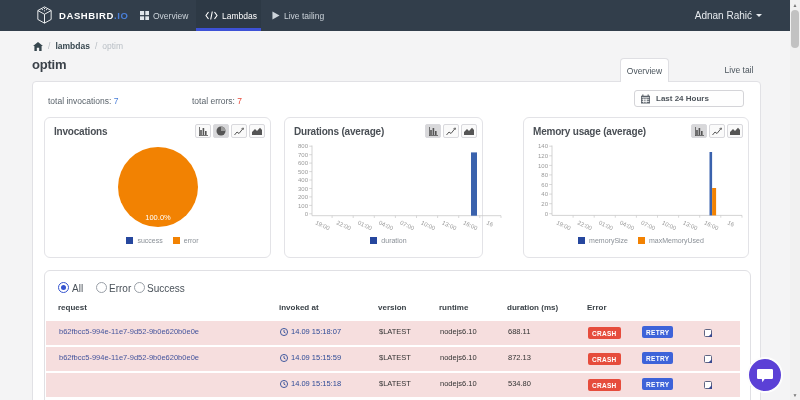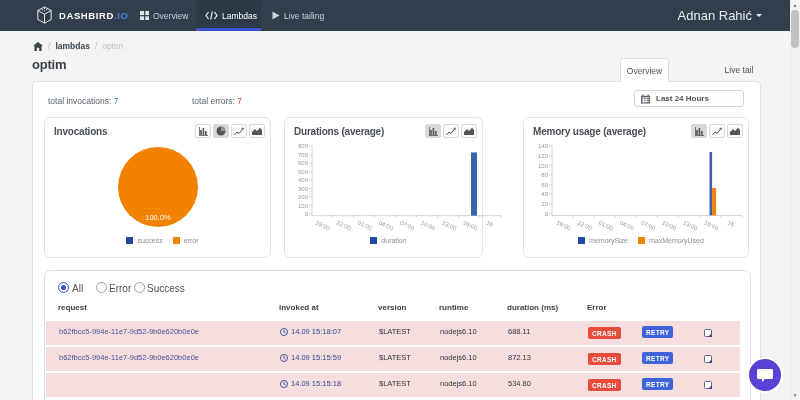--- a/index.html
+++ b/index.html
@@ -6,21 +6,21 @@
 html,body { width:800px; height:400px; overflow:hidden; background:#f4f4f5; font-family:"Liberation Sans",sans-serif; }
 .abs { position:absolute; }
 
 .topbar { position:absolute; left:0; top:0; width:790px; height:31px; background:#323e4b; }
 .logo { position:absolute; left:29px; top:6px; display:flex; align-items:center;padding-left:8px; }
 .logoname { font-size:9.5px; font-weight:bold; color:#fff; letter-spacing:0.6px; margin-left:7px; }
 .logoname span { color:#4a7fd9; }
 .nav { position:absolute; left:127px; top:0; height:31px; display:flex; }
 .navitem { height:31px; display:flex; align-items:center; font-size:8.5px; color:#ccd3da; }
 .navactive { background:#2d3945; border-bottom:3px solid #3d51d6; padding-top:3px; color:#fff; }
-.user { position:absolute; right:28px; top:0; height:31px; display:flex; align-items:center; color:#e6eaee; font-size:13px; }
+.user { position:absolute; right:28px; top:0; height:31px; display:flex; align-items:center; color:#e6eaee; font-size:10px; }
 .caret { display:inline-block; margin-left:4px; width:0; height:0; border-left:3px solid transparent; border-right:3px solid transparent; border-top:3.5px solid #e6eaee; }
 
 .sb { position:absolute; right:0; top:0; width:10px; height:400px; background:#f1f1f1; }
 .sbthumb { position:absolute; right:1px; top:10px; width:8px; height:38px; background:#c2c2c2; border-radius:4px;}
 .sbarrow { position:absolute; right:0; width:10px; height:10px; color:#777; font-size:5px; text-align:center; line-height:10px;}
 
 .crumb { position:absolute; left:33px; top:41px; font-size:8.5px; color:#9aa0a6; display:flex; align-items:center;}
 .crumb b { color:#37474f; }
 .crumb .sep { margin:0 5px; color:#b6bcc2; }
 h1.pagetitle { position:absolute; left:32px; top:57px; font-size:13px; letter-spacing:-0.2px; font-weight:bold; color:#3a4149; }

